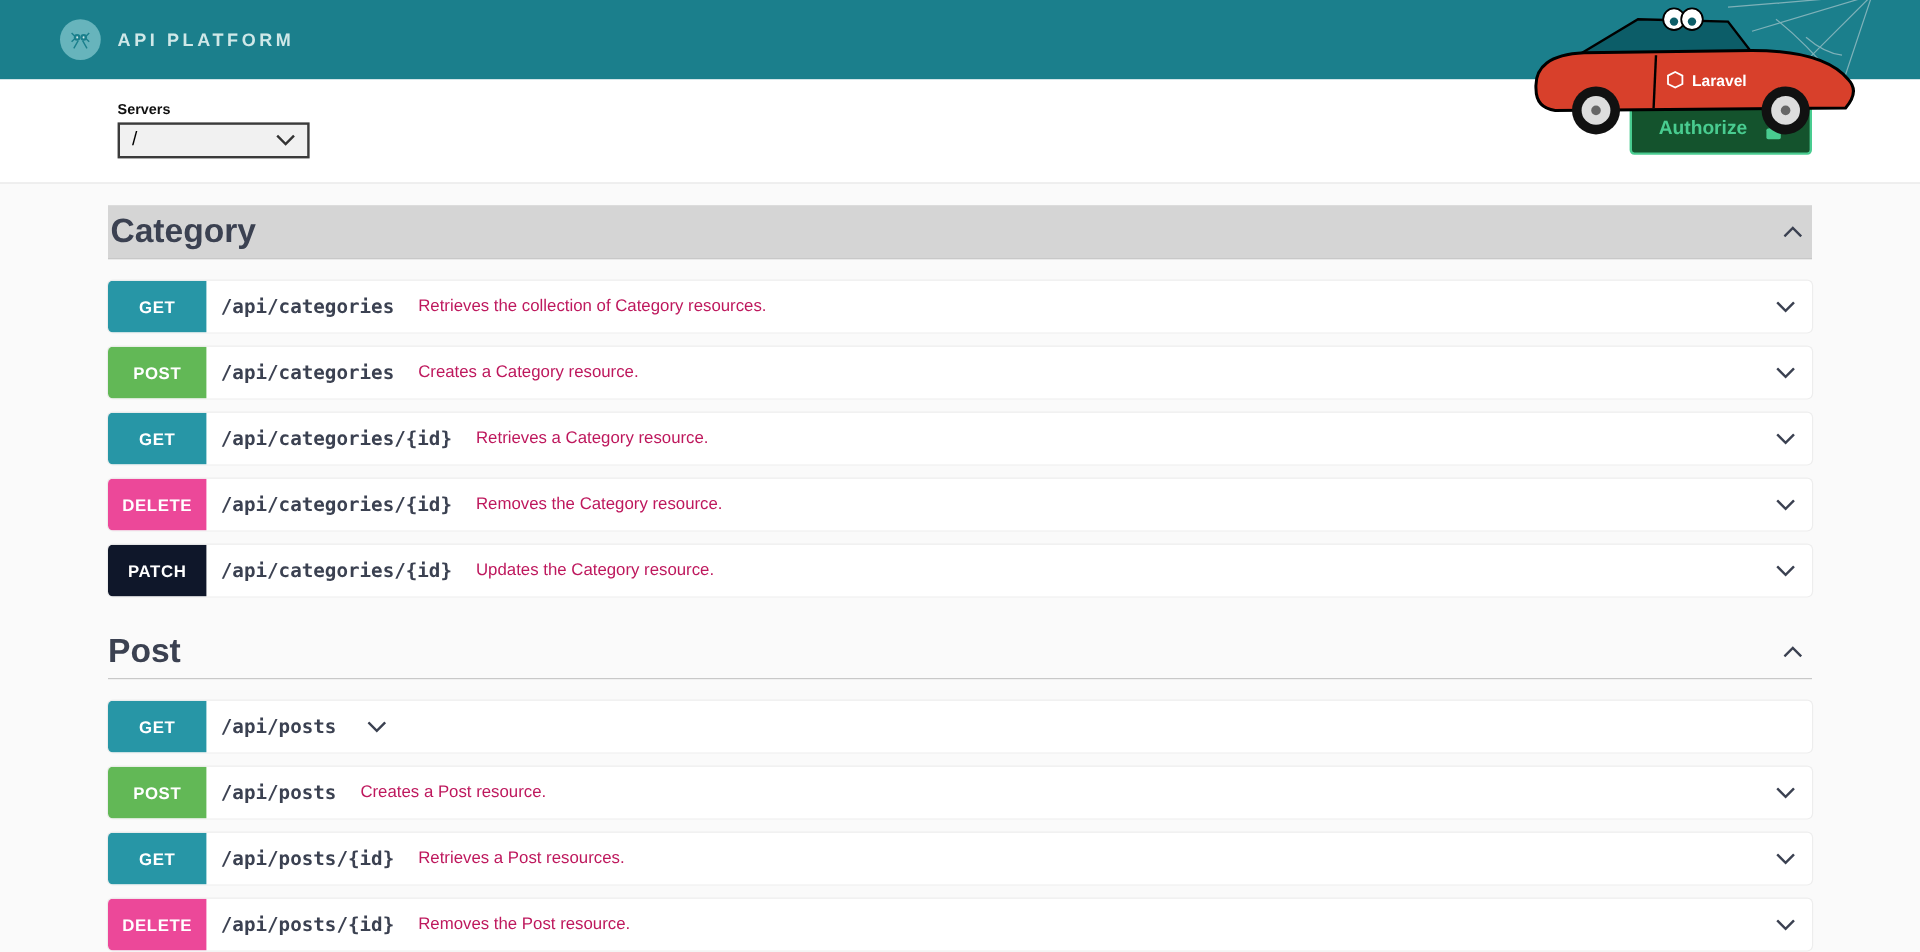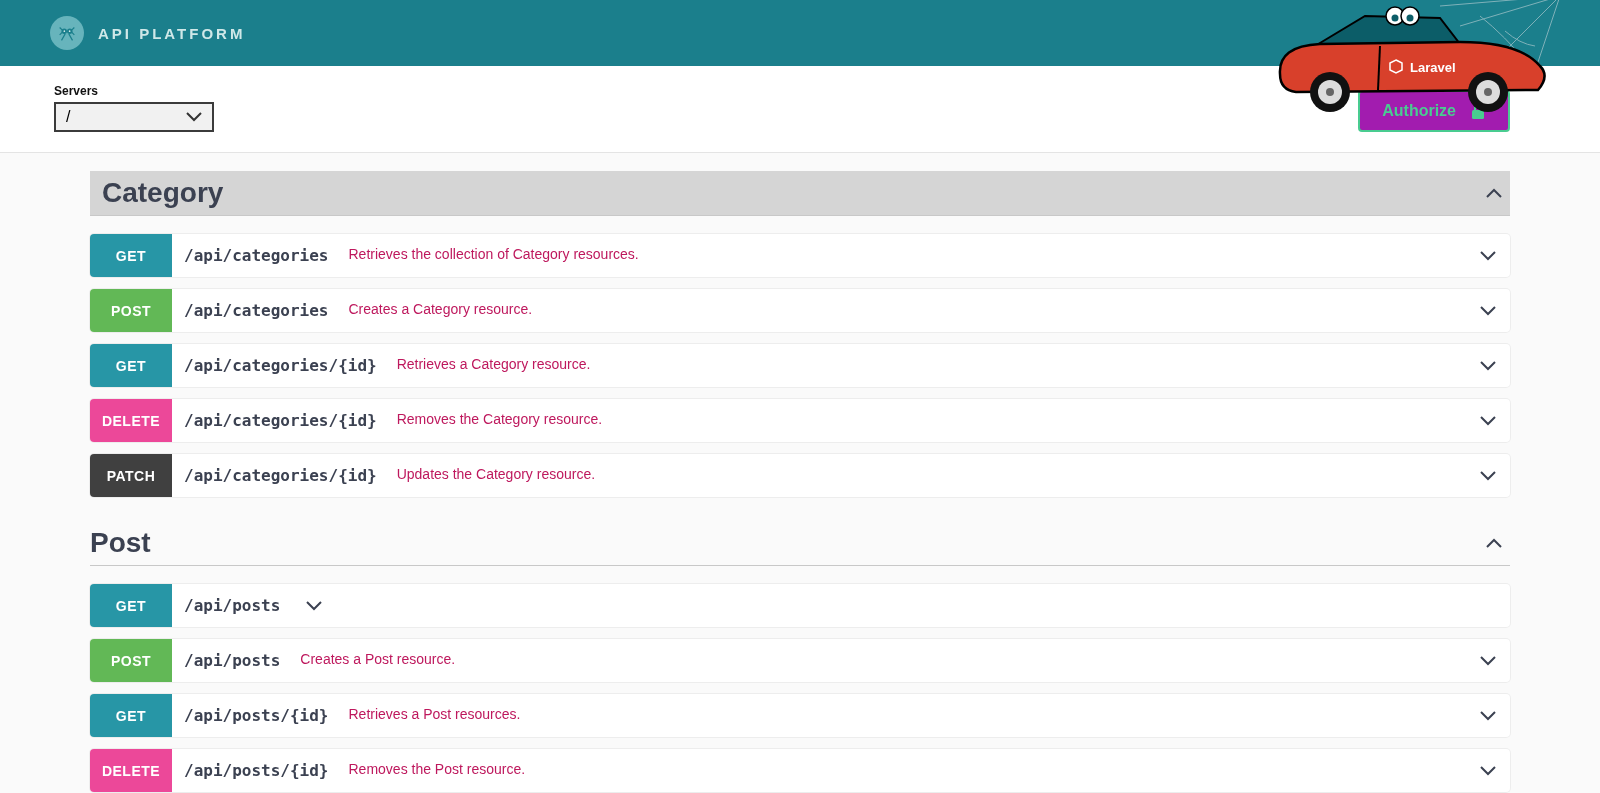--- a/index.html
+++ b/index.html
@@ -34,60 +34,60 @@
   .car-illustration {
     position: absolute;
     right: 40px;
     top: -4px;
     width: 300px;
     height: 120px;
     z-index: 5;
   }
   .controls-strip {
     background: #ffffff;
-    padding: 18px 90px 20px 54px;
+    padding: 18px 90px 20px 98px;
     display: flex;
-    align-items: flex-end;
+    align-items: center;
     justify-content: space-between;
     border-bottom: 1px solid #e4e4e4;
   }
   .servers-block { display: flex; flex-direction: column; }
   .servers-label { font-size: 12px; font-weight: 700; color: #111; margin-bottom: 4px; }
   .servers-select-wrap {
     position: relative;
     border: 2px solid #3b3b3b;
     background: #f1f1f1;
     width: 160px;
     height: 30px;
     display: flex; align-items: center;
     padding: 0 10px;
     cursor: pointer;
   }
   .servers-select-wrap .chev {
     position: absolute; right: 10px; top: 50%; transform: translateY(-50%);
   }
   .authorize-btn {
     border: 2px solid #49cc90;
-    background: #a21caf;
+    background: #14532d;
     color: #49cc90;
     font-weight: 700;
     font-size: 16px;
     padding: 10px 22px;
     border-radius: 4px;
     display: flex; align-items: center; gap: 14px;
     cursor: pointer;
   }
   .content-area { padding: 18px 90px 60px 90px; }
   .group-header {
     display: flex; align-items: center; justify-content: space-between;
     cursor: pointer;
     border-bottom: 1px solid #c8c8c8;
     padding: 6px 8px 6px 0;
   }
-  .group-header.bg-grey { background: #d5d5d5; padding-left: 12px; }
+  .group-header.bg-grey { background: #d5d5d5; padding-left: 2px; }
   .group-title {
     font-size: 28px;
     font-weight: 700;
     color: #3b4151;
   }
   .group-body { margin-top: 18px; display: flex; flex-direction: column; gap: 12px; }
   .op-row {
     display: flex;
     align-items: stretch;
     border-radius: 4px;
@@ -101,21 +101,21 @@
     min-width: 82px;
     display: flex; align-items: center; justify-content: center;
     color: #fff;
     font-weight: 700;
     font-size: 14px;
     letter-spacing: 0.5px;
   }
   .method.get    { background: #2796a6; }
   .method.post   { background: #62b856; }
   .method.delete { background: #ec4899; }
-  .method.patch  { background: #404040; }
+  .method.patch  { background: #0f172a; }
   .op-row .path {
     font-family: ui-monospace, "SFMono-Regular", Menlo, Consolas, monospace;
     font-weight: 700;
     color: #3b4151;
     font-size: 16px;
     padding: 12px 12px;
     white-space: nowrap;
   }
   .op-row .desc {
     color: #be185d;

